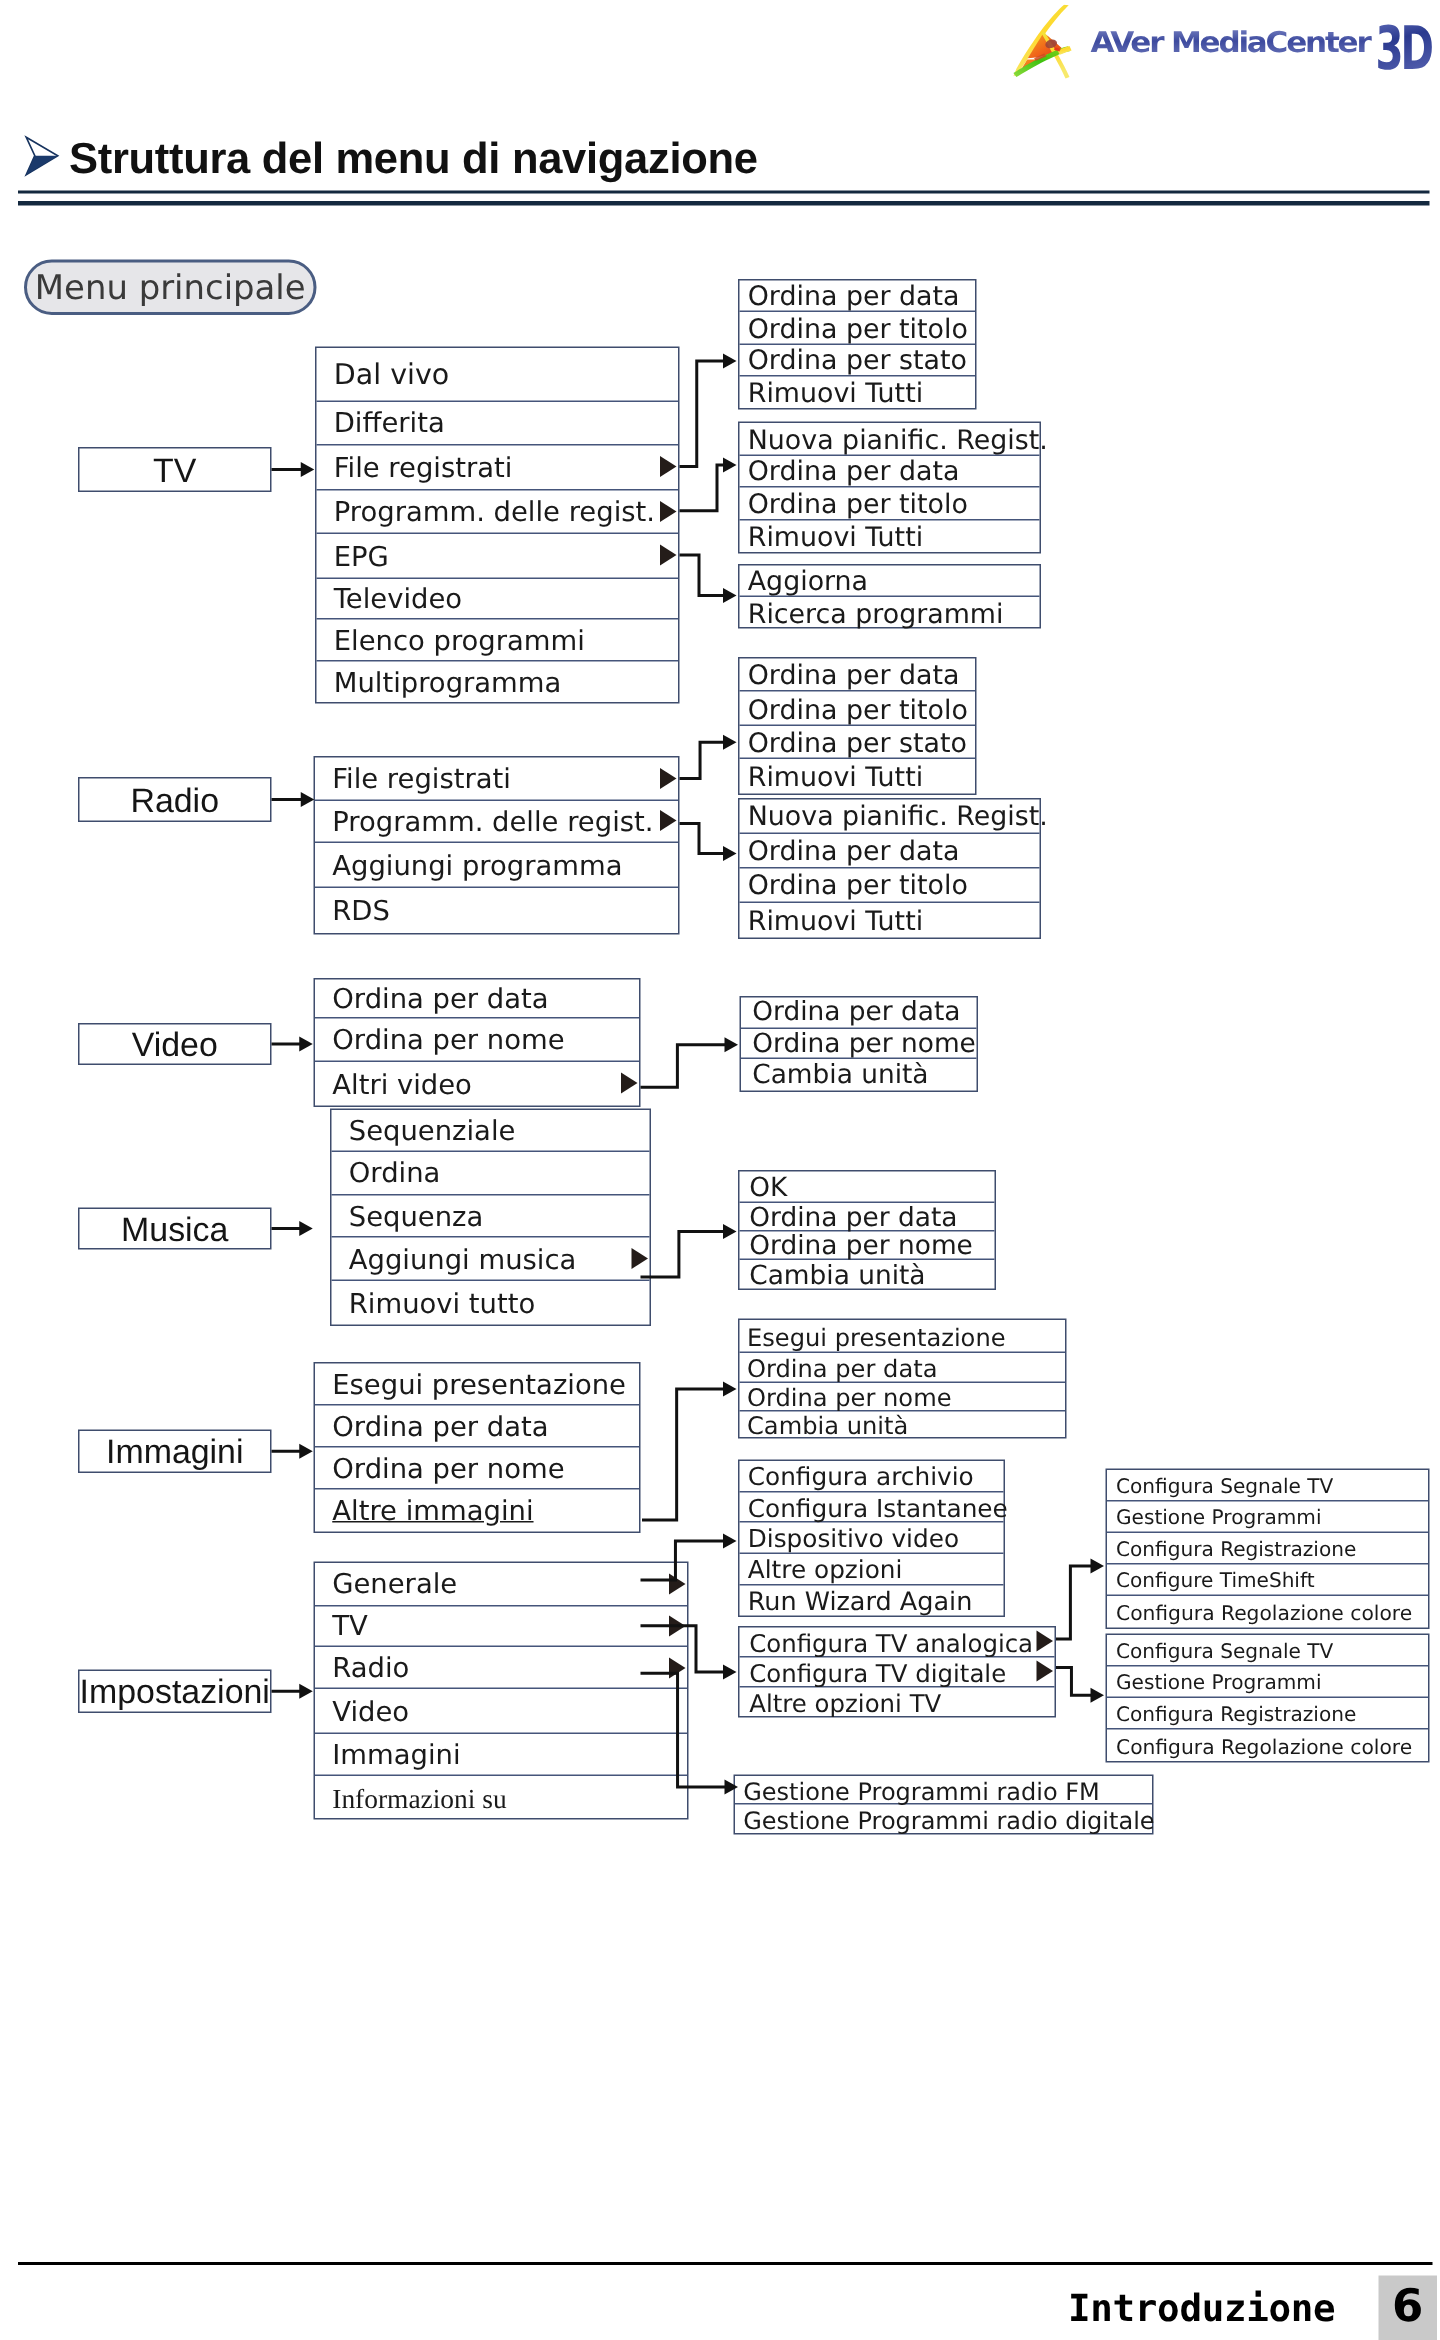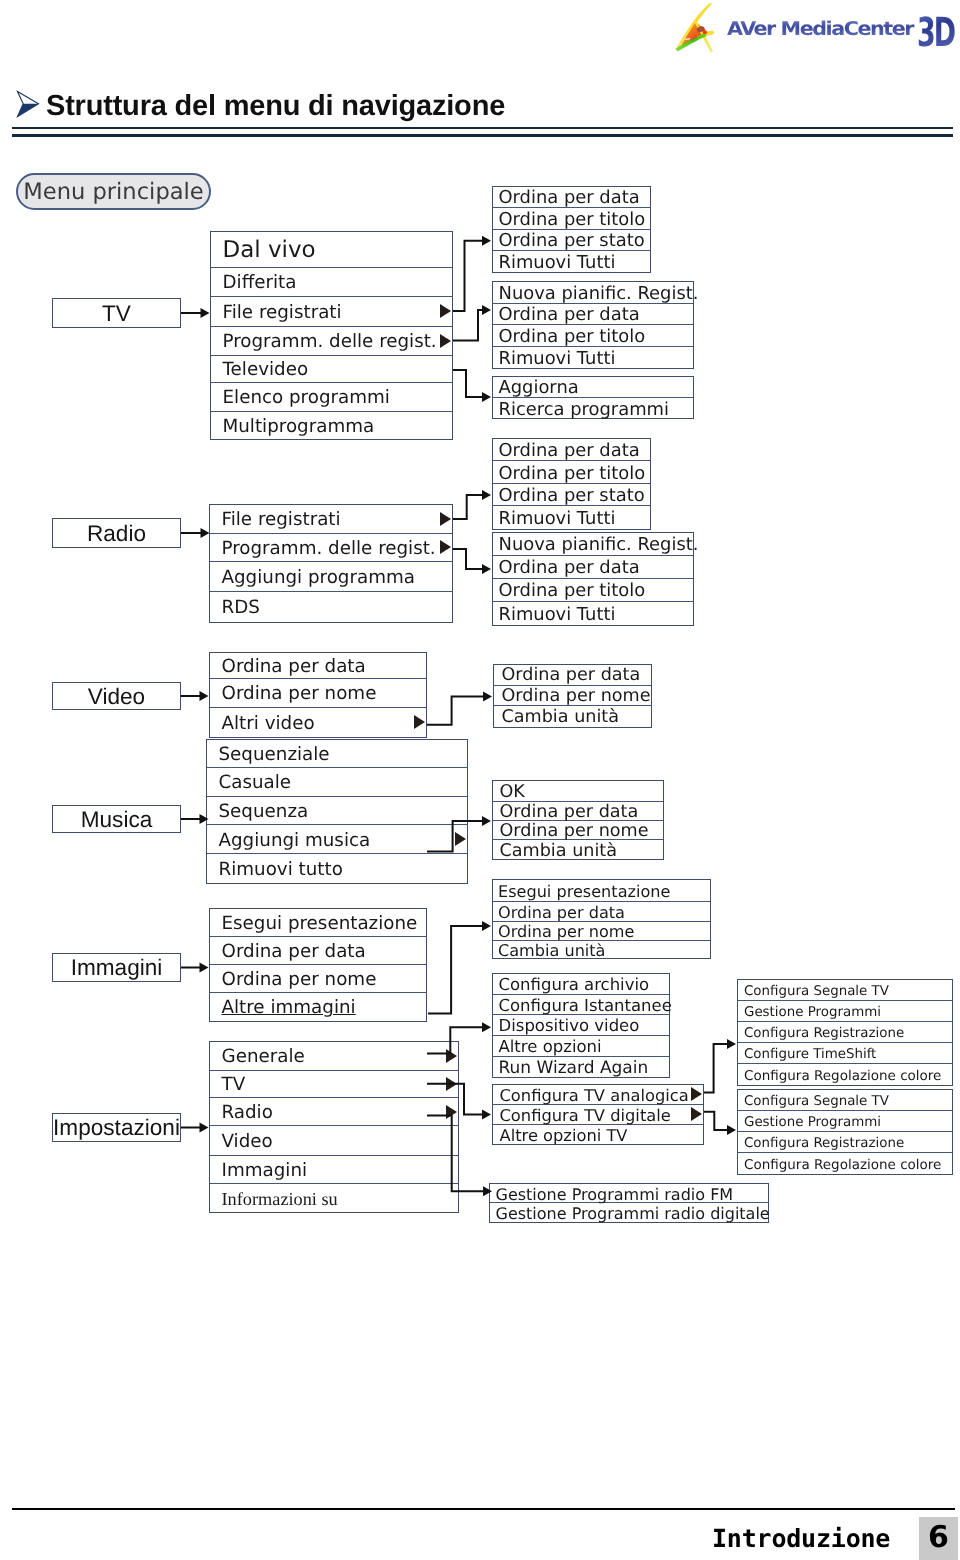--- a/index.html
+++ b/index.html
@@ -136,33 +136,37 @@
       </div>
 <div class="l1box" style="left:52px;top:953px;width:129px;height:29px;">
         <span class="l1lab">Immagini</span>
       </div>
 <div class="l1box" style="left:52px;top:1113px;width:129px;height:29px;">
         <span class="l1lab">Impostazioni</span>
       </div>
 <div class="stack" style="left:210px;top:230.5px;width:243px;">
         <div class="rows">
           <div class="srow" style="height: 36.3px;">
-            <span class="lbl" style="font-size: 23px; padding-left: 11.5px;">Dal vivo</span>
+            <span class="lbl" style="font-size: 19px; padding-left: 11.5px;">Dal vivo</span>
           </div>
           <div class="srow" style="height: 29.4px;">
             <span class="lbl" style="font-size: 18.3px; padding-left: 11.5px;">Differita</span>
           </div>
           <div class="srow" style="height: 29.5px;">
             <span class="lbl" style="font-size: 18.3px; padding-left: 11.5px;">File registrati</span>
             <span class="tri"></span>
           </div>
           <div class="srow" style="height: 29.4px;">
             <span class="lbl" style="font-size: 18.3px; padding-left: 11.5px;">Programm. delle regist.</span>
             <span class="tri"></span>
           </div>
+          <div class="srow" style="height: 29.5px;">
+            <span class="lbl" style="font-size: 18.3px; padding-left: 11.5px;">EPG</span>
+            <span class="tri"></span>
+          </div>
           <div class="srow" style="height: 27.1px;">
             <span class="lbl" style="font-size: 18.3px; padding-left: 11.5px;">Televideo</span>
           </div>
           <div class="srow" style="height: 28.7px;">
             <span class="lbl" style="font-size: 18.3px; padding-left: 11.5px;">Elenco programmi</span>
           </div>
           <div class="srow" style="height: 27.1px;">
             <span class="lbl" style="font-size: 18.3px; padding-left: 11.5px;">Multiprogramma</span>
           </div>
         </div>
@@ -192,27 +196,27 @@
           </div>
           <div class="srow" style="height: 28.7px;">
             <span class="lbl" style="font-size: 18.3px; padding-left: 11.5px;">Ordina per nome</span>
           </div>
           <div class="srow" style="height: 29px;">
             <span class="lbl" style="font-size: 18.3px; padding-left: 11.5px;">Altri video</span>
             <span class="tri"></span>
           </div>
         </div>
       </div>
-<div class="stack" style="left:206px;top:739.2px;width:262px;">
+<div class="stack" style="left:220px;top:739.2px;width:214px;">
         <div class="rows">
           <div class="srow" style="height: 28.3px;">
             <span class="lbl" style="font-size: 18.3px; padding-left: 11.5px;">Sequenziale</span>
           </div>
           <div class="srow" style="height: 28.3px;">
-            <span class="lbl" style="font-size: 18.3px; padding-left: 11.5px;">Casuale</span>
+            <span class="lbl" style="font-size: 18.3px; padding-left: 11.5px;">Ordina</span>
           </div>
           <div class="srow" style="height: 28.4px;">
             <span class="lbl" style="font-size: 18.3px; padding-left: 11.5px;">Sequenza</span>
           </div>
           <div class="srow" style="height: 29.1px;">
             <span class="lbl" style="font-size: 18.3px; padding-left: 11.5px;">Aggiungi musica</span>
             <span class="tri"></span>
           </div>
           <div class="srow" style="height: 28.4px;">
             <span class="lbl" style="font-size: 18.3px; padding-left: 11.5px;">Rimuovi tutto</span>

